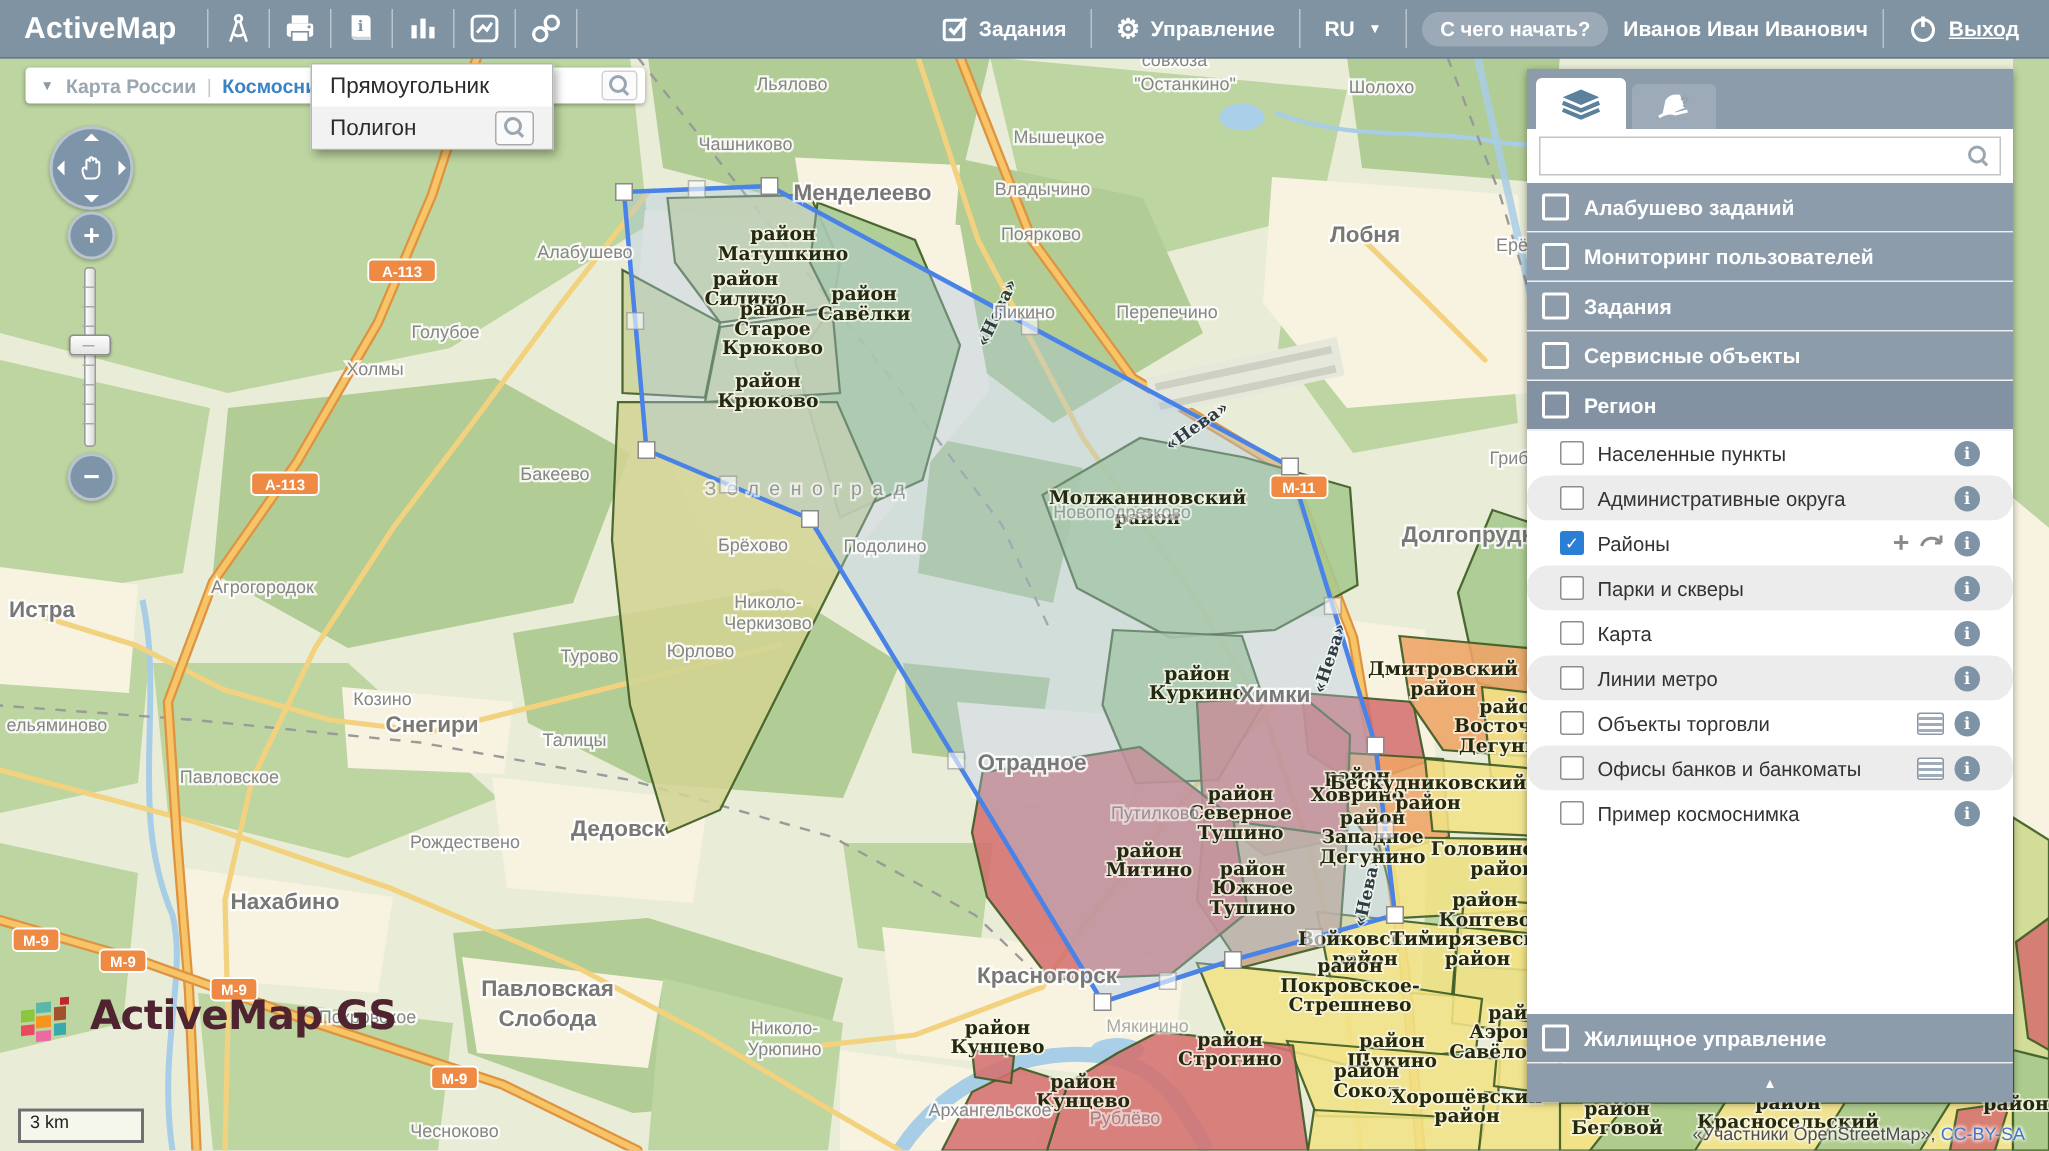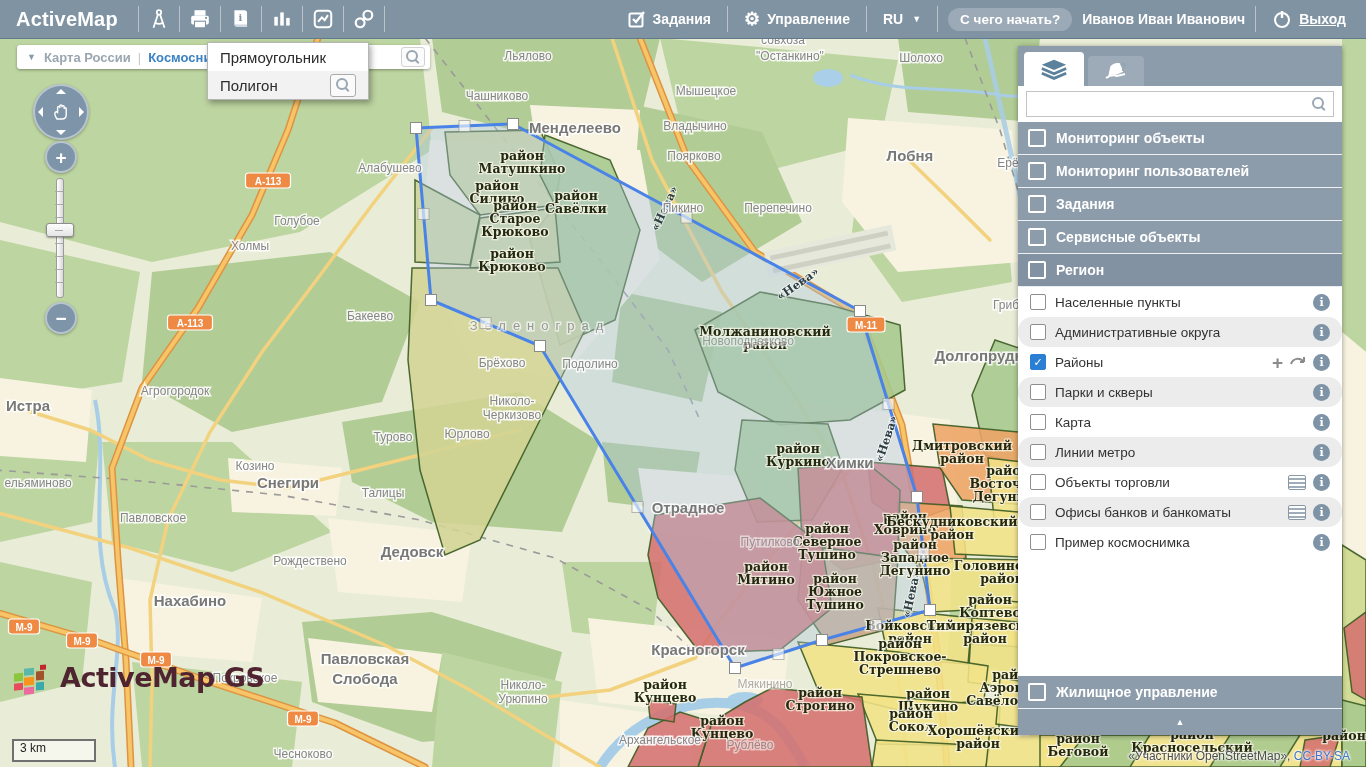--- a/index.html
+++ b/index.html
@@ -66,21 +66,21 @@
   .lp-tab.inactive{background:#9dabb8;height:30px;width:56px;}
   .lp-search{background:#fff;padding:5px 8px;position:relative;flex:0 0 auto;}
   .lp-search input{width:100%;height:26px;box-sizing:border-box;border:1px solid #c4c4c4;padding:0 28px 0 8px;font-size:13px;outline:none;}
   .lp-search .lens{position:absolute;right:16px;top:11px;}
   .lp-body{flex:1;display:flex;flex-direction:column;background:#fff;overflow:hidden;}
   .lp-group{height:32px;flex:0 0 auto;display:flex;align-items:center;gap:10px;padding:0 10px;
     background:var(--panel_header_bg,#8d9cab);border-bottom:1px solid rgba(255,255,255,.85);
     color:#fff;font-weight:bold;font-size:14px;cursor:pointer;}
   .lp-group.active{background:#8292a2;}
   .gcheck{width:14px;height:14px;border:2px solid #fff;border-radius:2px;flex:0 0 auto;cursor:pointer;}
-  .lp-row{height:30px;flex:0 0 auto;display:flex;align-items:center;gap:9px;padding:0 12px;background:#fff;
+  .lp-row{height:30px;flex:0 0 auto;display:flex;align-items:center;gap:9px;padding:0 22px;background:#fff;
     font-size:13.5px;color:#333;cursor:pointer;}
   .lp-row.odd{background:#ececec;border-radius:14px;}
   .icheck{width:14px;height:14px;border:1px solid #8e8e8e;border-radius:2px;background:#fff;flex:0 0 auto;
     display:flex;align-items:center;justify-content:center;font-size:11px;color:#fff;cursor:pointer;}
   .icheck.on{background:var(--accent_blue,#2a7fd4);border-color:var(--accent_blue,#2a7fd4);}
   .lp-ics{margin-left:auto;display:flex;align-items:center;gap:7px;}
   .ic-info{width:17px;height:17px;border-radius:50%;background:#7e93a6;color:#fff;font-weight:bold;font-size:11px;
     font-family:"DejaVu Serif",serif;display:flex;align-items:center;justify-content:center;cursor:pointer;}
   .ic-plus{color:#8b8b8b;font-size:19px;font-weight:bold;line-height:1;cursor:pointer;}
   .ic-table{width:16px;height:13px;border:1px solid #8a98a5;border-radius:2px;background:
@@ -527,21 +527,21 @@
       </svg>
     </div>
   </div>
   <div class="lp-search">
     <input type="text" placeholder="" style="">
     <span class="lens"></span>
   </div>
   <div class="lp-body">
       <div class="lp-group">
         <span class="gcheck"></span>
-        <span>Мониторинг объекты</span>
+        <span>Алабушево заданий</span>
       </div>
       <div class="lp-group">
         <span class="gcheck"></span>
         <span>Мониторинг пользователей</span>
       </div>
       <div class="lp-group">
         <span class="gcheck"></span>
         <span>Задания</span>
       </div>
       <div class="lp-group">

